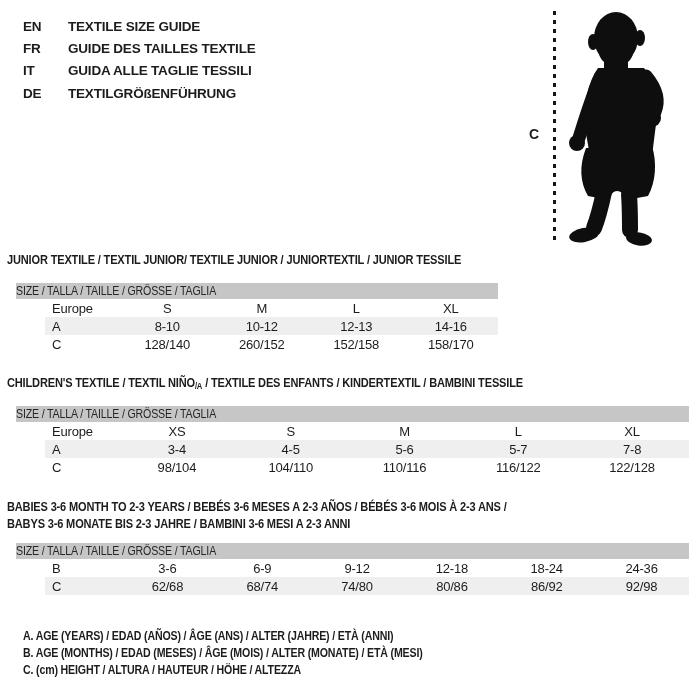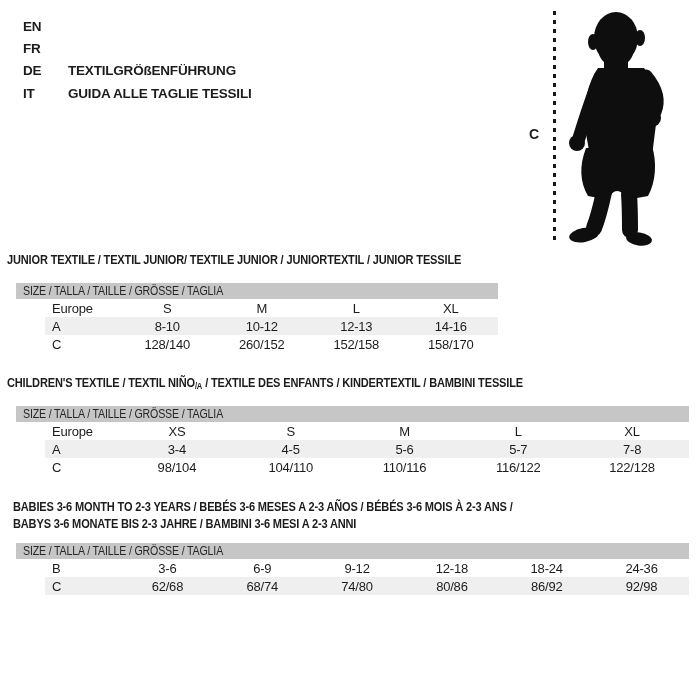--- a/index.html
+++ b/index.html
@@ -24,30 +24,30 @@
   }
   .measure-label { position: absolute; left: 529px; top: 126px; font-size: 14px; font-weight: bold; }
   .child-svg { position: absolute; left: 560px; top: 10px; }
 
   
   .section-title { position: absolute; left: 7px; margin: 0; font-size: 13px; font-weight: bold; }
   .title-line { height: 17px; line-height: 17px; white-space: nowrap; transform: scaleX(0.85); transform-origin: 0 50%; }
   .title-line .sub { font-size: 9px; vertical-align: -2px; }
   #title-0 { top: 251px; }
   #title-1 { top: 374px; }
-  #title-2 { top: 498px; margin-left: 6px; }
+  #title-2 { top: 498px; }
 
   
   .size-table { position: absolute; left: 16px; }
   #table-0 { top: 283px; width: 482px; }
   #table-1 { top: 406px; width: 673px; }
   #table-2 { top: 543px; width: 673px; }
   .table-header {
     height: 16px; background: var(--header-bar, #c6c6c6);
-    display: flex; align-items: center; padding-left: 7px;
+    display: flex; align-items: center; 
     font-size: 12.5px; color: #262626;
   }
   .table-header .condensed { transform: scaleX(0.85); transform-origin: 0 50%; white-space: nowrap; }
   .t-row { display: flex; height: 18px; align-items: center; font-size: 13px; margin-left: 29px; }
   .t-row.alt { background: var(--row-alt, #efefef); }
   .t-label { flex: 0 0 75px; width: 75px; padding-left: 7px; box-sizing: border-box; }
   .t-cell { flex: 1; text-align: center; }
 
   
   .footnotes { position: absolute; left: 23px; top: 628px; }
@@ -55,31 +55,33 @@
               white-space: nowrap; transform: scaleX(0.85); transform-origin: 0 50%; }
 </style>
 </head>
 <body>
 
 <div class="page">
 
   <ul class="lang-list">
       <li class="lang-item">
         <span class="lang-code">EN</span>
+        <span class="lang-label">TEXTILE SIZE GUIDE</span>
       </li>
       <li class="lang-item">
         <span class="lang-code">FR</span>
+        <span class="lang-label">GUIDE DES TAILLES TEXTILE</span>
+      </li>
+      <li class="lang-item">
+        <span class="lang-code">IT</span>
+        <span class="lang-label">GUIDA ALLE TAGLIE TESSILI</span>
       </li>
       <li class="lang-item">
         <span class="lang-code">DE</span>
         <span class="lang-label">TEXTILGRÖßENFÜHRUNG</span>
-      </li>
-      <li class="lang-item">
-        <span class="lang-code">IT</span>
-        <span class="lang-label">GUIDA ALLE TAGLIE TESSILI</span>
       </li>
     </ul>
 
   <div class="measure-line"></div>
   <span class="measure-label">C</span>
   <svg class="child-svg" width="120" height="238" viewBox="0 0 120 238">
     <g fill="#0e0e0e" stroke="none">
       <ellipse cx="56" cy="28" rx="22" ry="26"></ellipse>
       <ellipse cx="33" cy="32" rx="5" ry="8"></ellipse>
       <ellipse cx="80" cy="28" rx="5" ry="8"></ellipse>
@@ -196,14 +198,19 @@
             <span class="t-cell">68/74</span>
             <span class="t-cell">74/80</span>
             <span class="t-cell">80/86</span>
             <span class="t-cell">86/92</span>
             <span class="t-cell">92/98</span>
           </div>
         </div>
     </div>
   </section>
 
+  <div class="footnotes">
+      <div class="footnote">A. AGE (YEARS) / EDAD (AÑOS) / ÂGE (ANS) / ALTER (JAHRE) / ETÀ (ANNI)</div>
+      <div class="footnote">B. AGE (MONTHS) / EDAD (MESES) / ÂGE (MOIS) / ALTER (MONATE) / ETÀ (MESI)</div>
+      <div class="footnote">C. (cm) HEIGHT / ALTURA / HAUTEUR / HÖHE / ALTEZZA</div>
+    </div>
 
 </div>
 
 </body></html>

